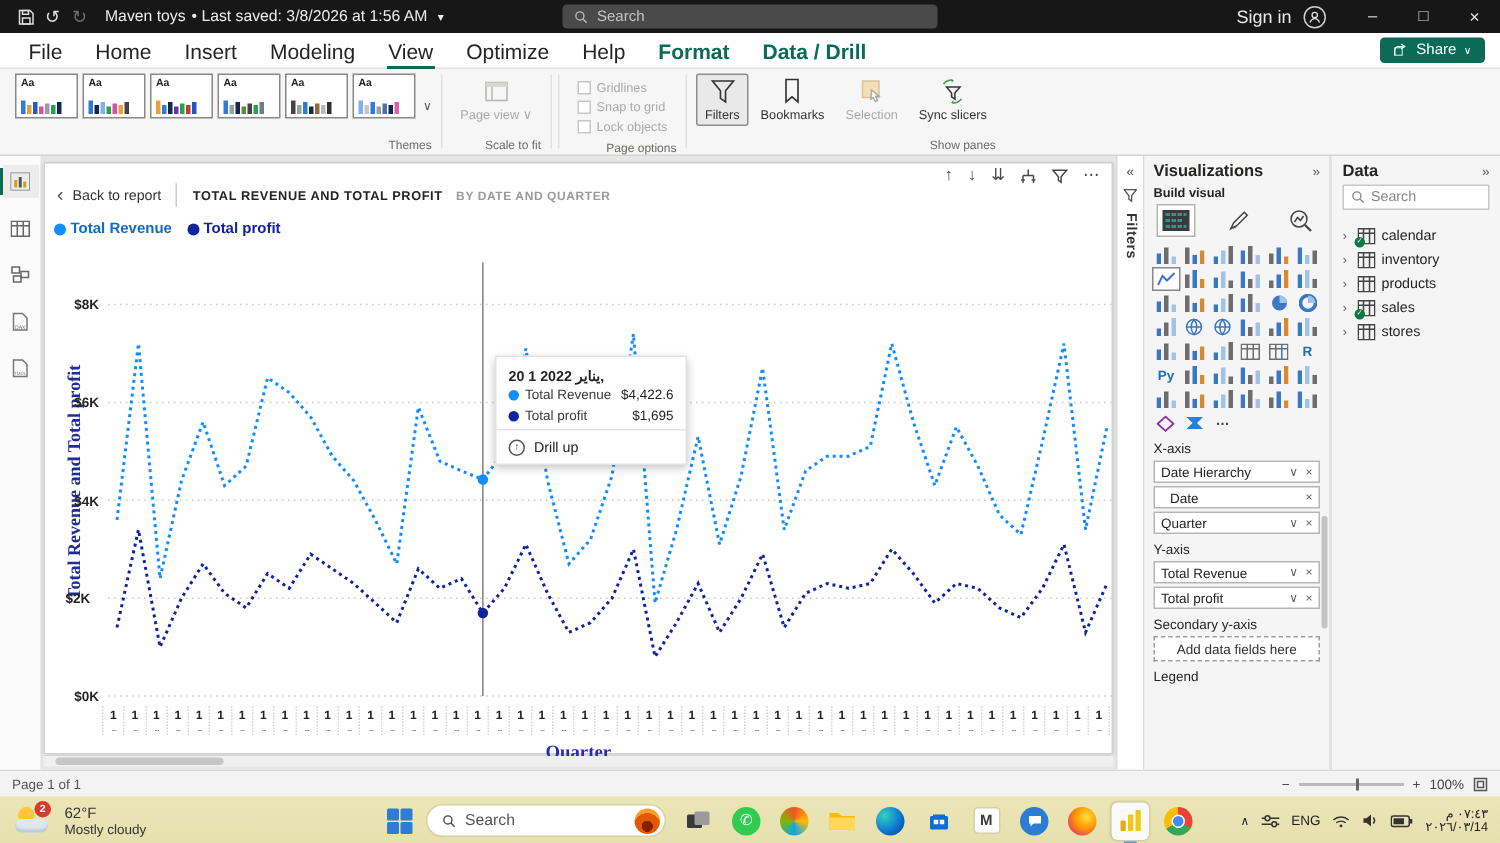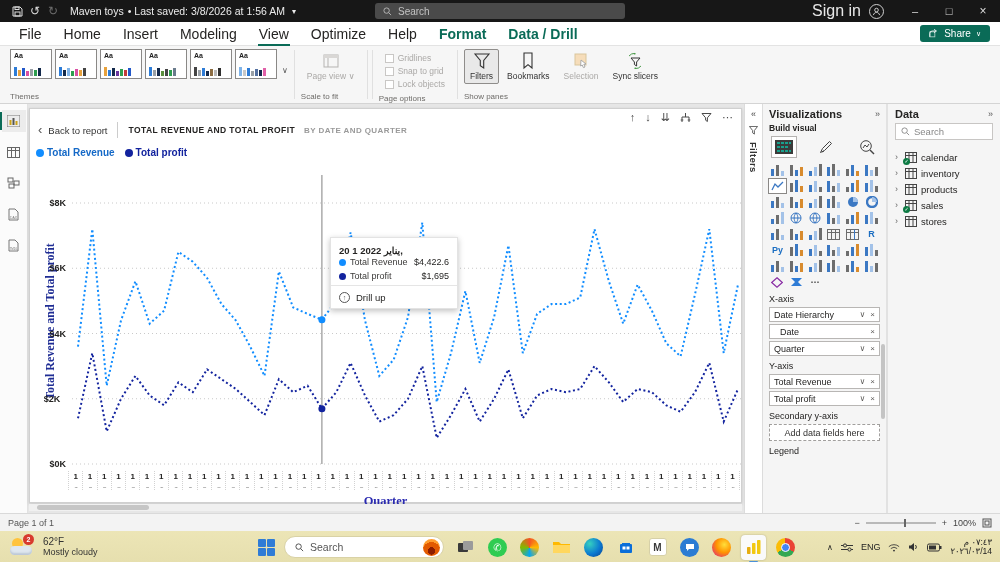--- a/index.html
+++ b/index.html
@@ -6,35 +6,35 @@
 html,body{width:1000px;height:562px;overflow:hidden;font-family:"Liberation Sans",sans-serif;background:#eaeaea;-webkit-font-smoothing:antialiased}
 svg{display:block}
 
 .titlebar{height:22px;background:#171717;color:#e8e8e8;display:flex;align-items:center;position:relative;font-size:10.5px;padding-left:8px}
 .tb-ic{width:18px;height:18px;display:flex;align-items:center;justify-content:center;color:#ddd;font-size:12px}
 .tb-ic.dim{color:#6d6d6d}
 .doc-title{margin-left:8px;color:#ececec;display:flex;gap:4px;align-items:center}
 .doc-title .caret{font-size:8px;margin-left:3px}
 .tb-search{position:absolute;left:50%;top:3px;transform:translateX(-50%);width:250px;height:16px;background:#4a4a4a;border-radius:3px;display:flex;align-items:center;gap:6px;padding:0 8px;color:#c3c3c3;font-size:10px}
 .tb-right{margin-left:auto;display:flex;align-items:center;height:22px}
-.signin{font-size:16px;margin-right:8px}
+.signin{font-size:12px;margin-right:8px}
 .avatar{width:15px;height:15px;border-radius:50%;border:1px solid #cfcfcf;display:flex;align-items:center;justify-content:center;margin-right:14px}
 .winbtn{width:34px;height:22px;display:flex;align-items:center;justify-content:center;font-size:11px;color:#ddd}
 .winbtn.close{font-size:12px}
 
 .menubar{height:24px;background:#fff;display:flex;align-items:center;border-bottom:1px solid #e3e3e3;position:relative}
 .mtabs{display:flex;height:24px;align-items:stretch;padding-left:8px}
 .mtab{padding:0 11px;font-size:14px;color:#252423;display:flex;align-items:center;position:relative;cursor:default}
 .mtab.active::after{content:"";position:absolute;left:10px;right:10px;bottom:0;height:2px;background:#0a6b57}
 .mtab.ctx{color:#0a6b57;font-weight:bold}
 .share-btn{margin-left:auto;margin-right:10px;background:#0a6b57;color:#fff;border:none;height:17px;border-radius:3px;font-size:10px;display:flex;align-items:center;gap:5px;padding:0 9px;font-family:inherit}
 .share-btn .cv{font-size:7px}
 
 .ribbon{height:58px;background:#f6f6f6;border-bottom:1px solid #d4d4d4;display:flex;align-items:stretch;padding-left:6px}
-.rgroup{display:flex;flex-direction:column;align-items:flex-start;padding:3px 4px 0 4px}
+.rgroup{display:flex;flex-direction:column;align-items:flex-end;padding:3px 4px 0 4px}
 .rg-body{flex:1;display:flex;align-items:flex-start;gap:2px}
 .rg-label{font-size:8px;color:#6d6b68;padding:1px 0 2px}
 .rsep{width:1px;background:#e0e0e0;margin:4px 2px}
 .theme-thumb{width:42px;height:30px;background:#fff;border:1px solid #8a8886;padding:2px 3px;display:flex;flex-direction:column;justify-content:space-between}
 .theme-thumb .aa{font-size:7px;font-weight:bold;color:#222;line-height:7px}
 .theme-bars{display:flex;align-items:flex-end;gap:1px;height:14px}
 .theme-bars i{width:3px;display:block}
 .themes-caret{font-size:8px;color:#555;align-self:center;margin-left:3px}
 .rbtn{display:flex;flex-direction:column;align-items:center;gap:2px;padding:2px 5px;font-size:8.5px;color:#333;text-align:center;line-height:9px;border:1px solid transparent;border-radius:2px}
 .rbtn .lbl{max-width:58px}

